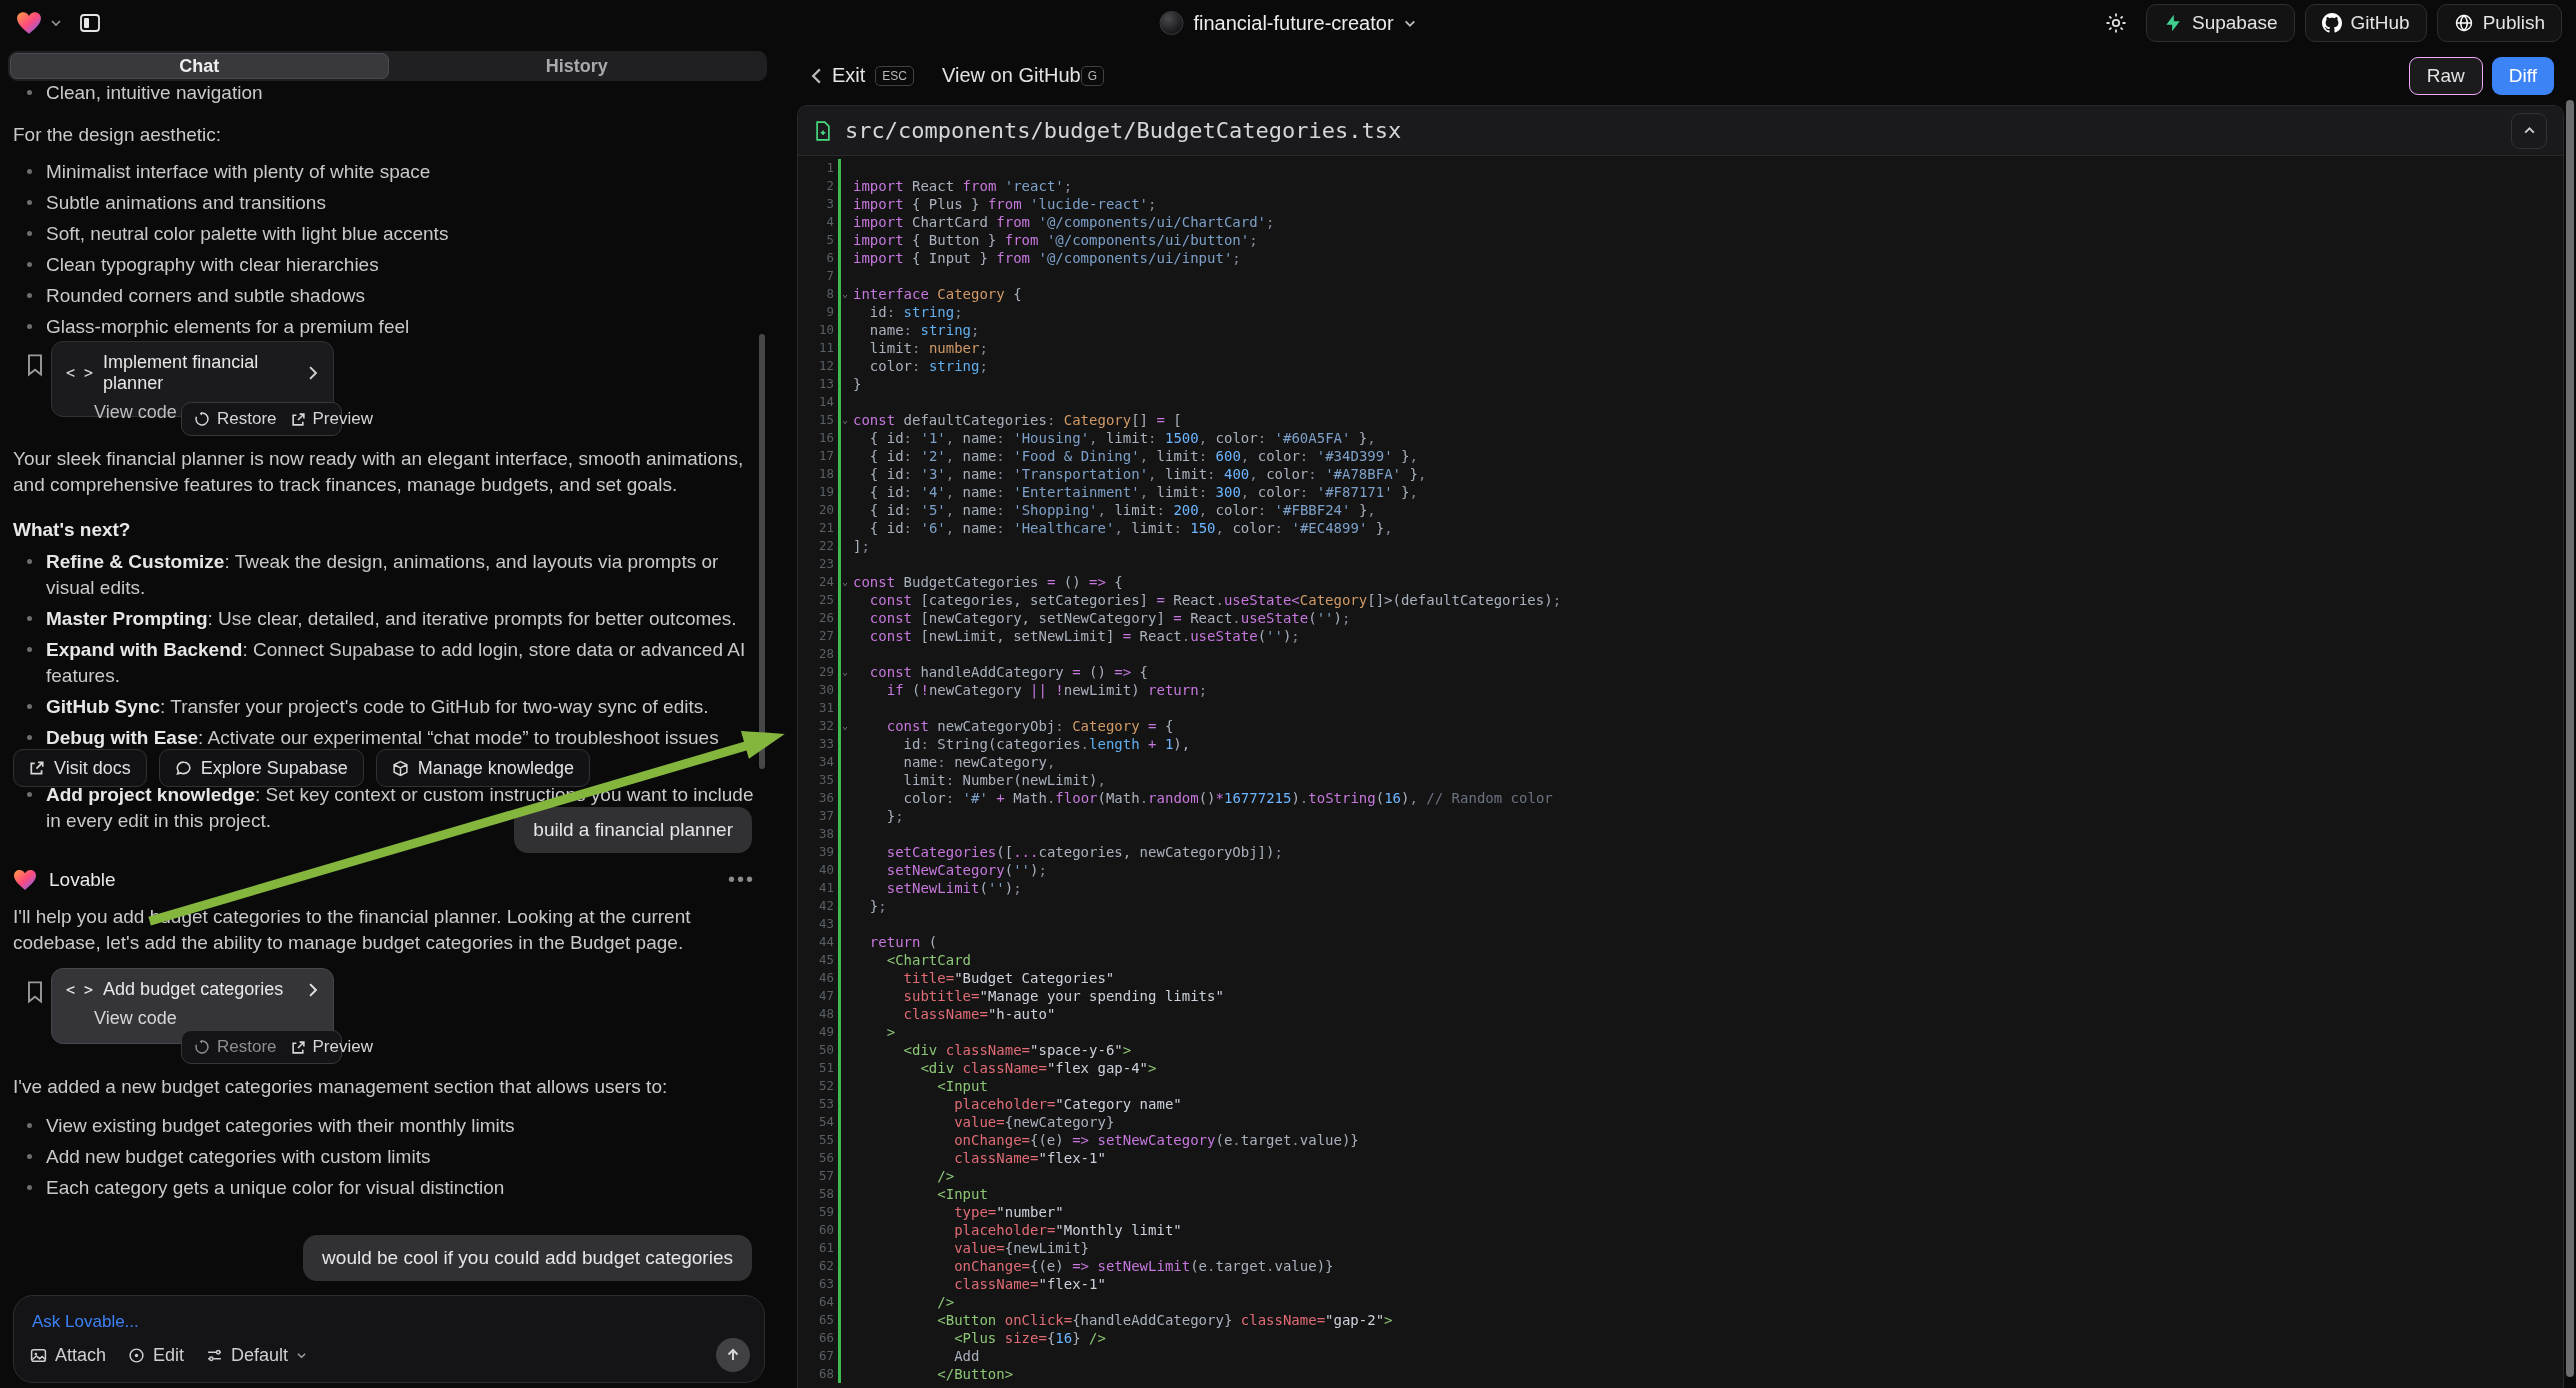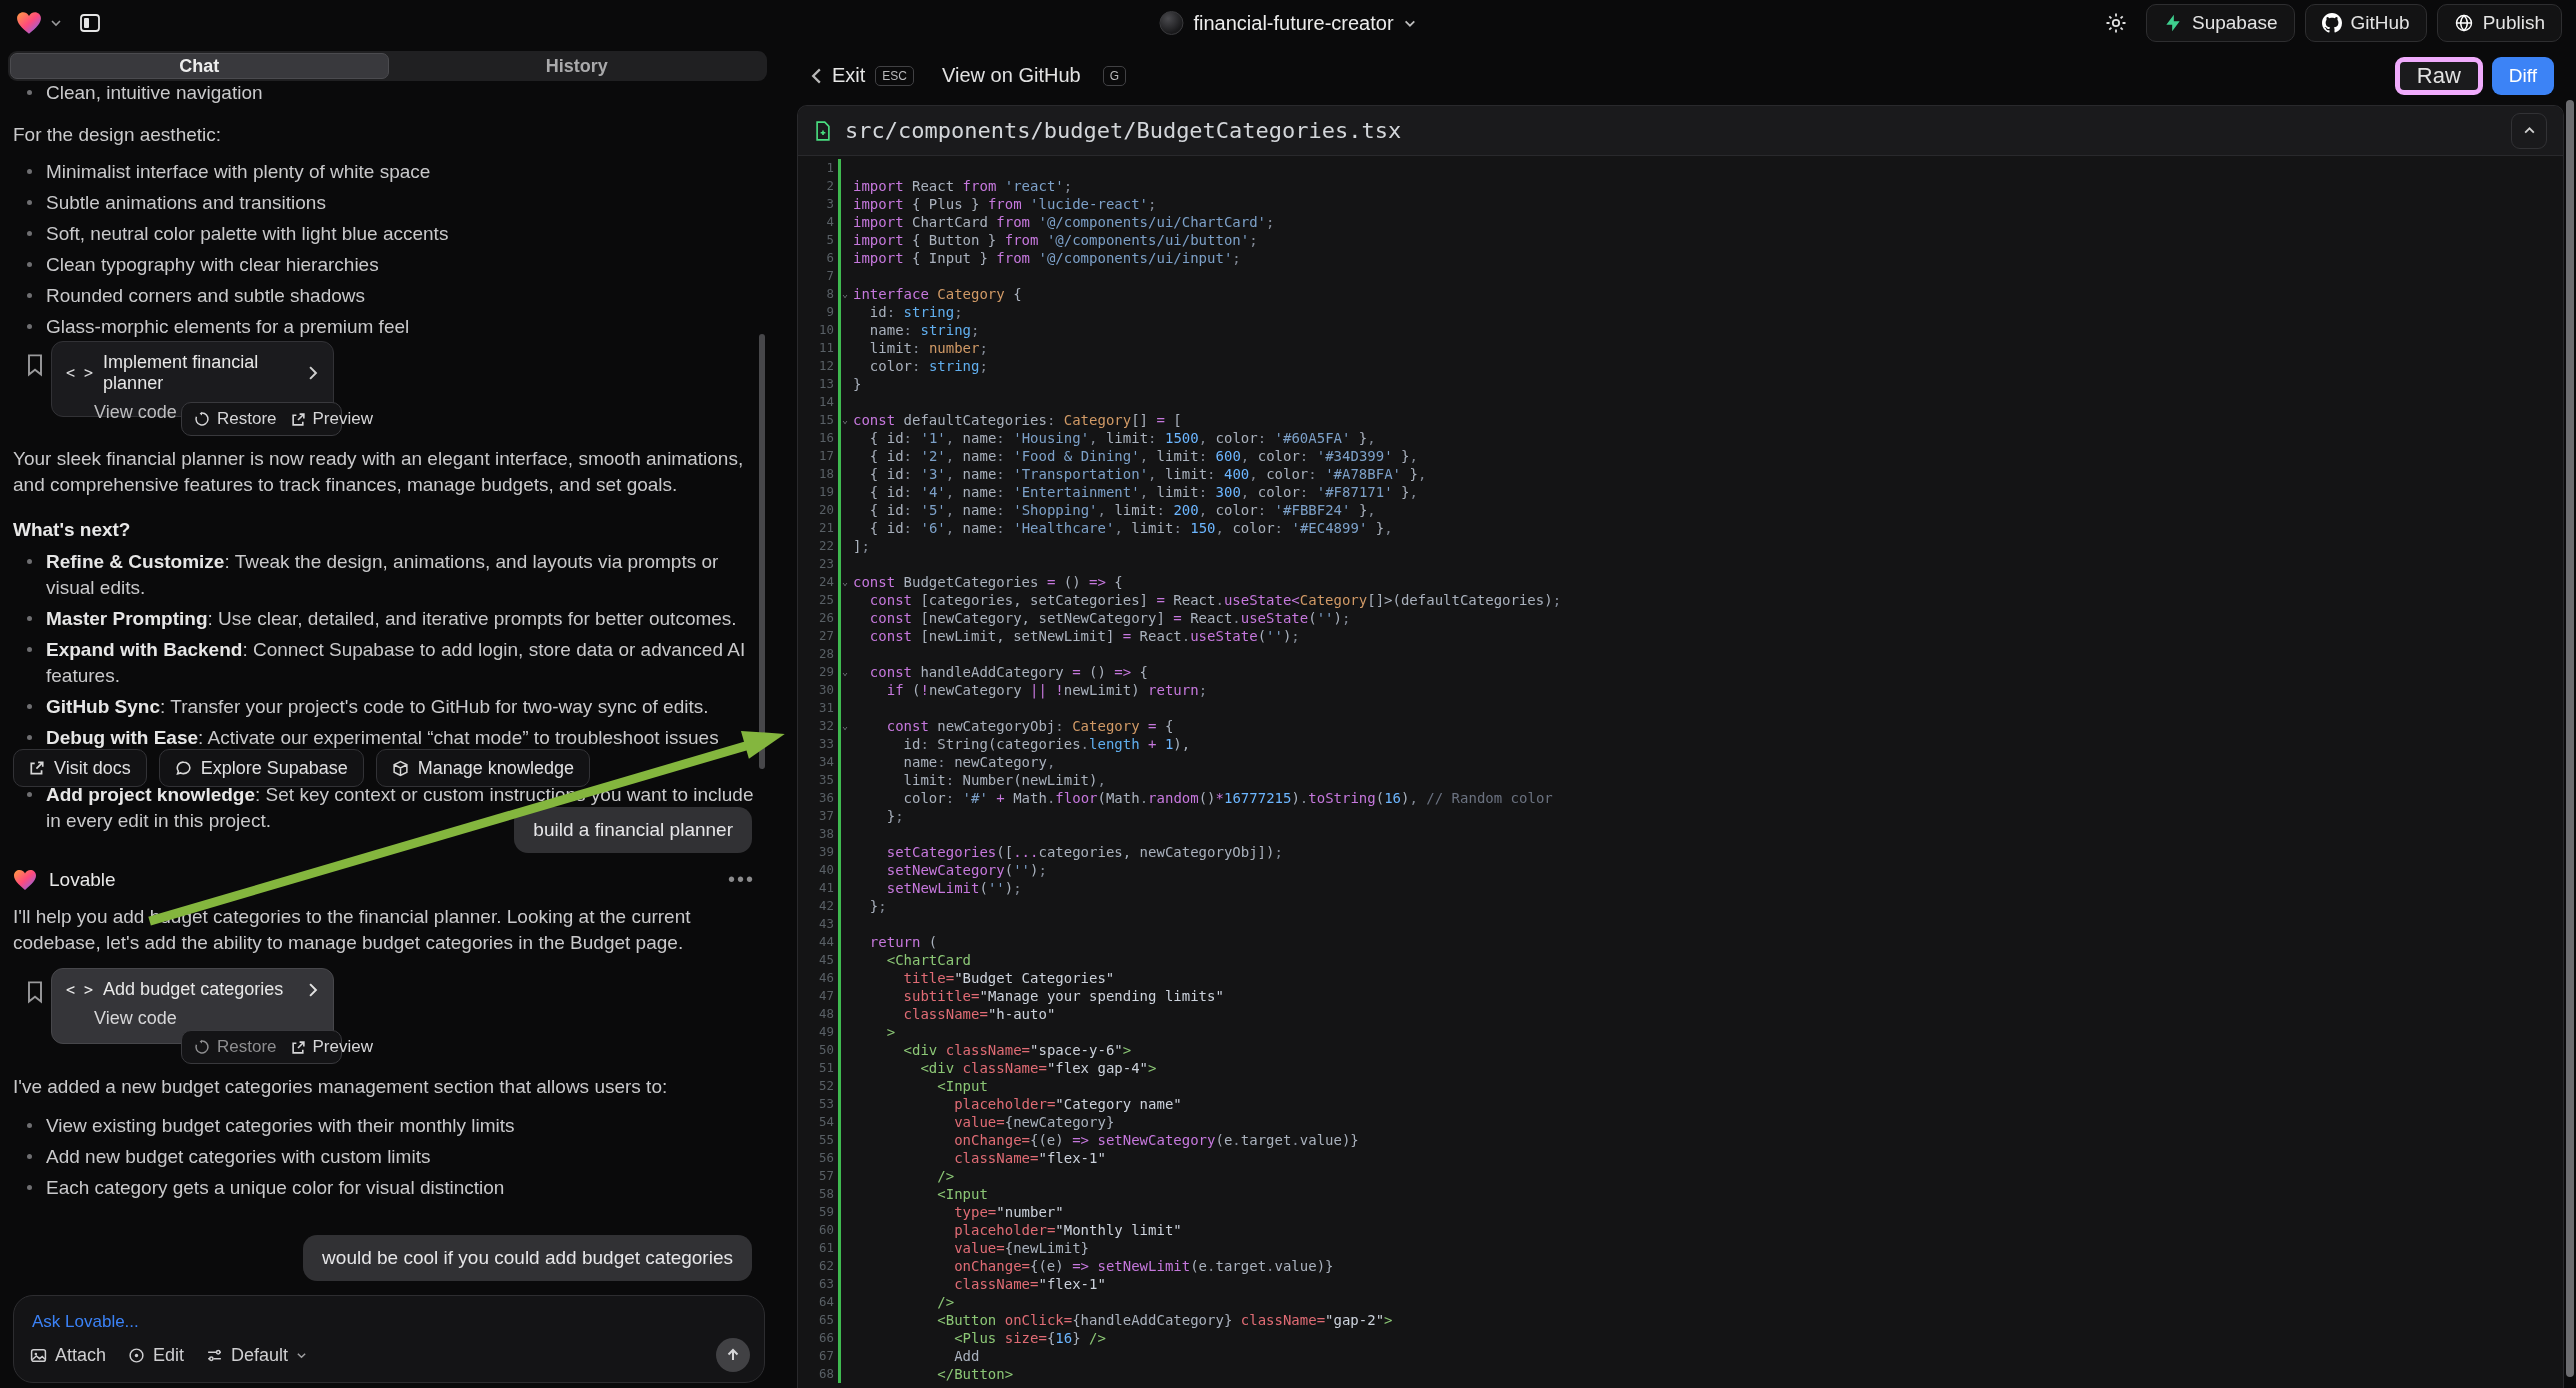--- a/index.html
+++ b/index.html
@@ -73,24 +73,24 @@
   .comp-item { display:flex; align-items:center; gap:8px; font-size:18px; color:#cfcfd1; cursor:pointer; }
   .send-btn { margin-left:auto; width:34px; height:34px; border-radius:50%; background:#414144;
     display:flex; align-items:center; justify-content:center; border:none; cursor:pointer; color:#d6d6d8; }
 
   
   .code-header { position:absolute; left:797px; top:46px; width:1779px; height:59px; display:flex; align-items:center; }
   .ch-left { display:flex; align-items:center; gap:14px; padding-left:14px; }
   .ch-exit { display:flex; align-items:center; gap:10px; font-size:20px; color:#e6e6e6; cursor:pointer; }
   kbd { font-size:12px; color:#b9b9bb; border:1px solid #414144; border-radius:5px; padding:2px 6px;
     font-family:"Liberation Sans", sans-serif; }
-  .ch-view { display:flex; align-items:center; gap:22px; font-size:20px; color:#e2e2e2; margin-left:14px; cursor:pointer; }
+  .ch-view { display:flex; align-items:center; gap:0; font-size:20px; color:#e2e2e2; margin-left:14px; cursor:pointer; }
   .ch-right { margin-left:auto; display:flex; gap:9px; padding-right:22px; }
-  .raw-btn { height:38px; padding:0 17px; background:#1b1b1d; border:5px solid #f0abfc; border-radius:9px;
-    color:#e2e2e2; font-size:22px; cursor:pointer; }
+  .raw-btn { height:38px; padding:0 17px; background:#1b1b1d; border:1px solid #f0abfc; border-radius:9px;
+    color:#e2e2e2; font-size:19px; cursor:pointer; }
   .diff-btn { height:38px; padding:0 17px; background:#3c83f6; border:none; border-radius:9px;
     color:#ffffff; font-size:19px; cursor:pointer; }
 
   .code-panel { position:absolute; left:797px; top:105px; width:1767px; height:1284px;
     background:#141415; border:1px solid #29292c; border-bottom:none; border-radius:10px 10px 0 0; overflow:hidden; }
   .file-bar { height:50px; display:flex; align-items:center; gap:13px; padding:0 16px;
     background:#1a1a1c; border-bottom:1px solid #29292c; }
   .file-path { font-family:"DejaVu Sans Mono", monospace; font-size:22px; color:#d3d6da; }
   .collapse-btn { margin-left:auto; width:36px; height:36px; border:1px solid #323235; border-radius:9px;
     background:transparent; color:#cfcfcf; display:flex; align-items:center; justify-content:center; cursor:pointer; }

